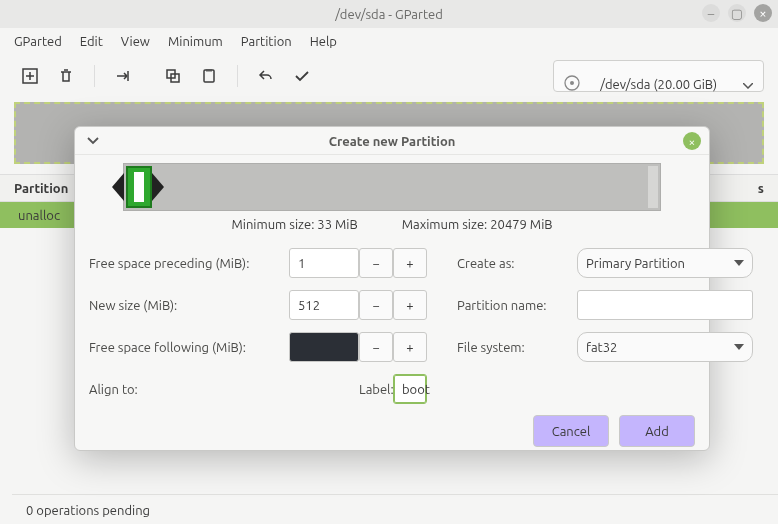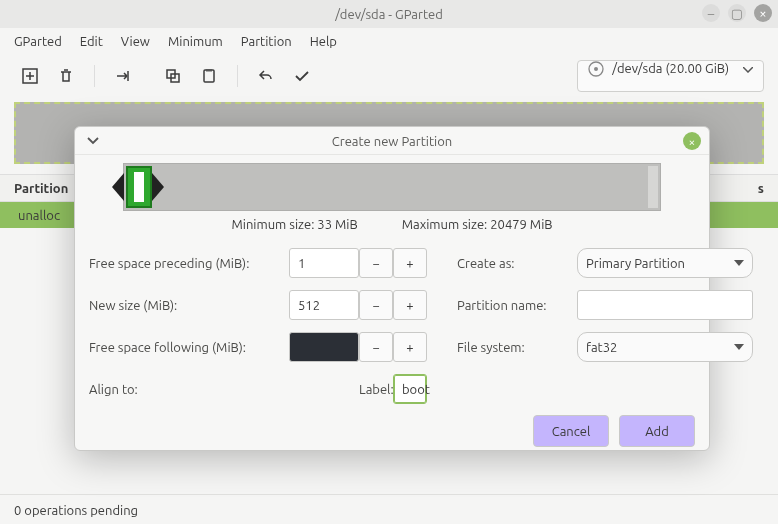--- a/index.html
+++ b/index.html
@@ -10,32 +10,32 @@
 .winbtn{width:18px;height:18px;border-radius:50%;background:#dcdcdb;display:flex;align-items:center;justify-content:center;color:#8a8a88;cursor:pointer}
 .winbtn.close{background:#a3a3a1;color:#fff}
 .menubar{height:26px;display:flex;align-items:center;gap:18px;padding:0 14px;background:#f5f5f4;color:#5a5a58}
 .menubar span{cursor:pointer}
 .toolbar{height:44px;display:flex;align-items:center;padding:0 14px;background:#f5f5f4;gap:4px}
 .tbtn{width:32px;height:32px;display:flex;align-items:center;justify-content:center;color:#6b6b69;border-radius:4px}
 .tbtn.enabled{color:#4a4a48;cursor:pointer}
 .tbtn svg{width:16px;height:16px}
 .sep{width:1px;height:22px;background:#ddd;margin:0 8px}
 .spacer{flex:1}
-.devsel{height:32px;border:1px solid #d0d0ce;border-radius:4px;display:flex;align-items:flex-start;padding:0 10px;gap:8px;background:#fafafa;cursor:pointer}
+.devsel{height:32px;border:1px solid #d0d0ce;border-radius:4px;display:flex;align-items:flex-end;padding:0 10px;gap:20px;background:#fafafa;cursor:pointer}
 .devsel .disk{width:16px;height:16px}
 .devsel .chev{margin-left:6px}
 .diskbar{margin:4px 14px 10px;height:62px;border:2px dashed #c0d27b;background:#b3b3b1;display:flex;align-items:center;justify-content:center;color:#3a3a38;font-size:13px;position:relative}
 .tblhead{display:flex;height:28px;border:1px solid #dedede;border-left:none;border-right:none;background:#f1f1ef;align-items:center;padding:0 14px;font-weight:600}
 .tblhead .colr{margin-left:auto}
 .rowu{height:26px;background:#8fbf5f;color:#fff;display:flex;align-items:center;padding:0 18px}
-.status{position:absolute;left:0;right:0;bottom:0;height:30px;border-top:1px solid #e0e0de;display:flex;align-items:center;padding:0 14px;background:#f5f5f4;color:#5a5a58}
+.status{position:absolute;left:12px;right:0;bottom:0;height:30px;border-top:1px solid #e0e0de;display:flex;align-items:center;padding:0 14px;background:#f5f5f4;color:#5a5a58}
 
 .modal{position:absolute;left:74px;top:126px;width:636px;height:325px;background:#f7f7f6;border:1px solid #c9c9c7;border-radius:6px;box-shadow:0 8px 36px rgba(0,0,0,.25)}
 .mhead{height:28px;display:flex;align-items:center;justify-content:center;position:relative;border-bottom:1px solid #e6e6e4}
-.mhead .t{font-weight:400;color:#5b5b59}
+.mhead .t{font-weight:700;color:#5b5b59}
 .mhead .cx{position:absolute;left:10px;top:6px;width:16px;height:16px;display:flex;align-items:center;justify-content:center;cursor:pointer}
 .mhead .cl{position:absolute;right:8px;top:5px;width:18px;height:18px;border-radius:50%;background:#8fbf5f;color:#fff;display:flex;align-items:center;justify-content:center;font-size:12px;cursor:pointer}
 .vis{margin:8px 48px 4px;height:48px;background:#bfbfbd;border:1px solid #aeaeac;position:relative}
 .vis .blk{position:absolute;left:2px;top:2px;bottom:2px;width:26px;background:#2fa82f;border:2px solid #1e7a1e}
 .vis .blk .inner{position:absolute;left:6px;right:6px;top:4px;bottom:4px;background:#fff}
 .vis .hL,.vis .hR{position:absolute;top:50%;transform:translateY(-50%);width:0;height:0;border-top:14px solid transparent;border-bottom:14px solid transparent}
 .vis .hL{left:-12px;border-right:12px solid #222}
 .vis .hR{left:28px;border-left:12px solid #222}
 .vis .end{position:absolute;right:2px;top:2px;bottom:2px;width:10px;background:#d6d6d4}
 .minmax{display:flex;justify-content:center;gap:44px;margin:6px 0 14px;color:#4b4b49}

